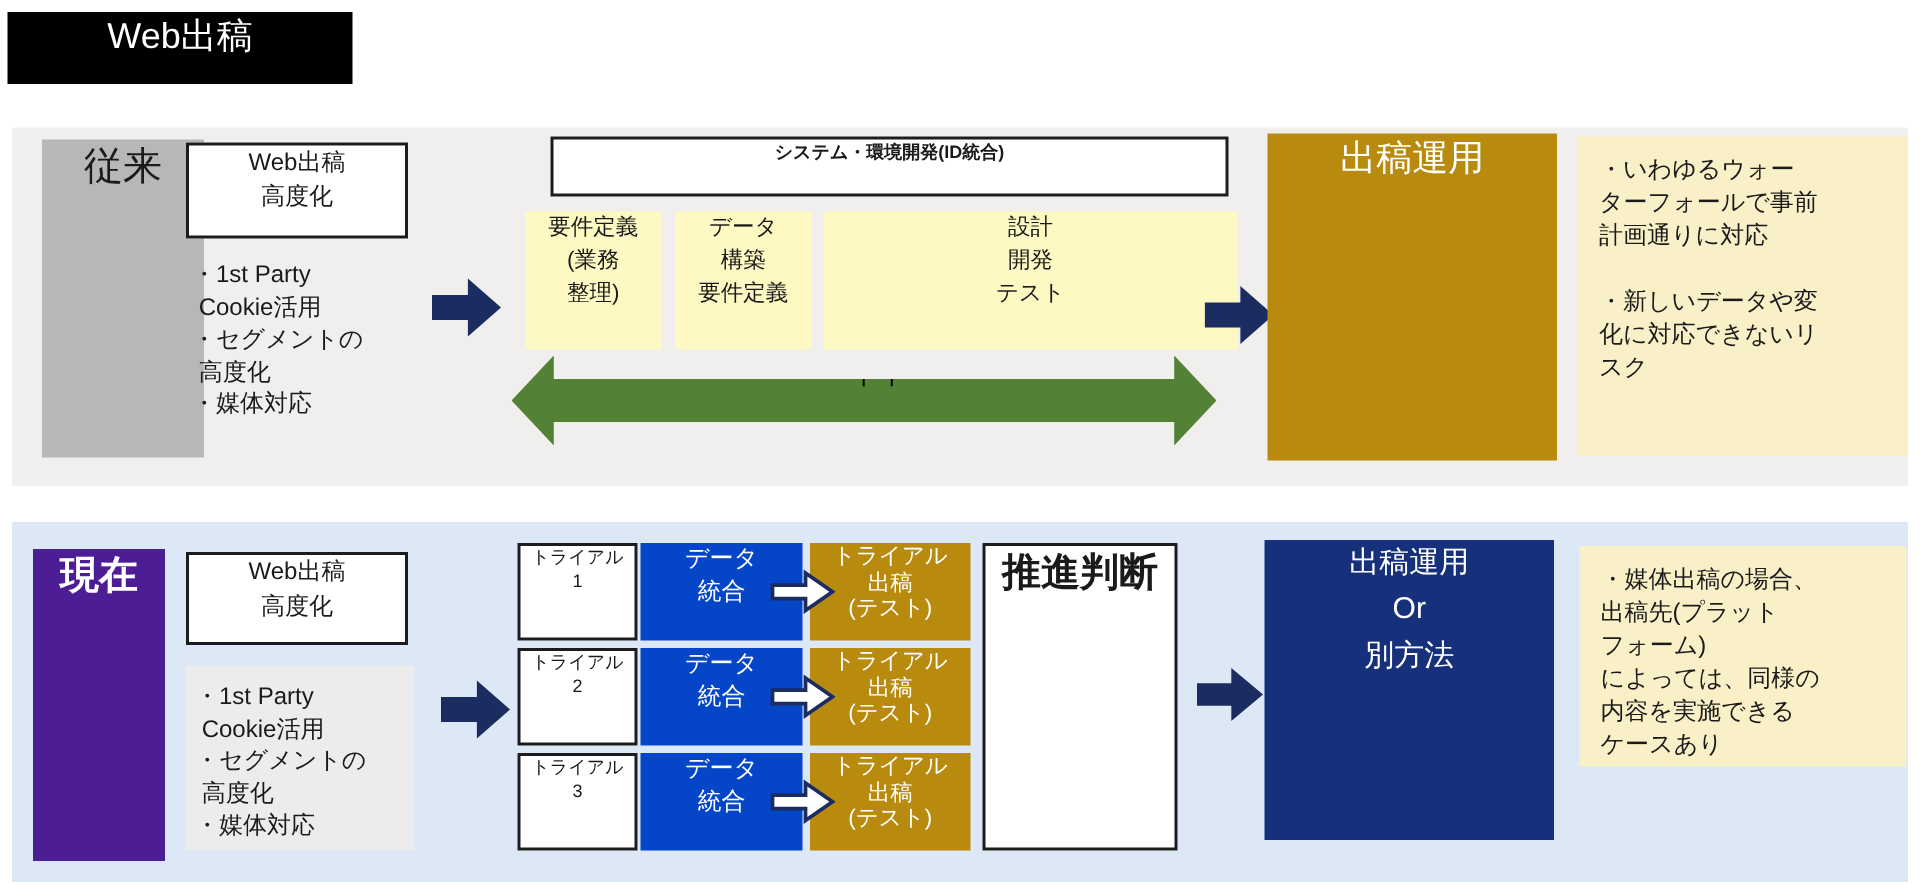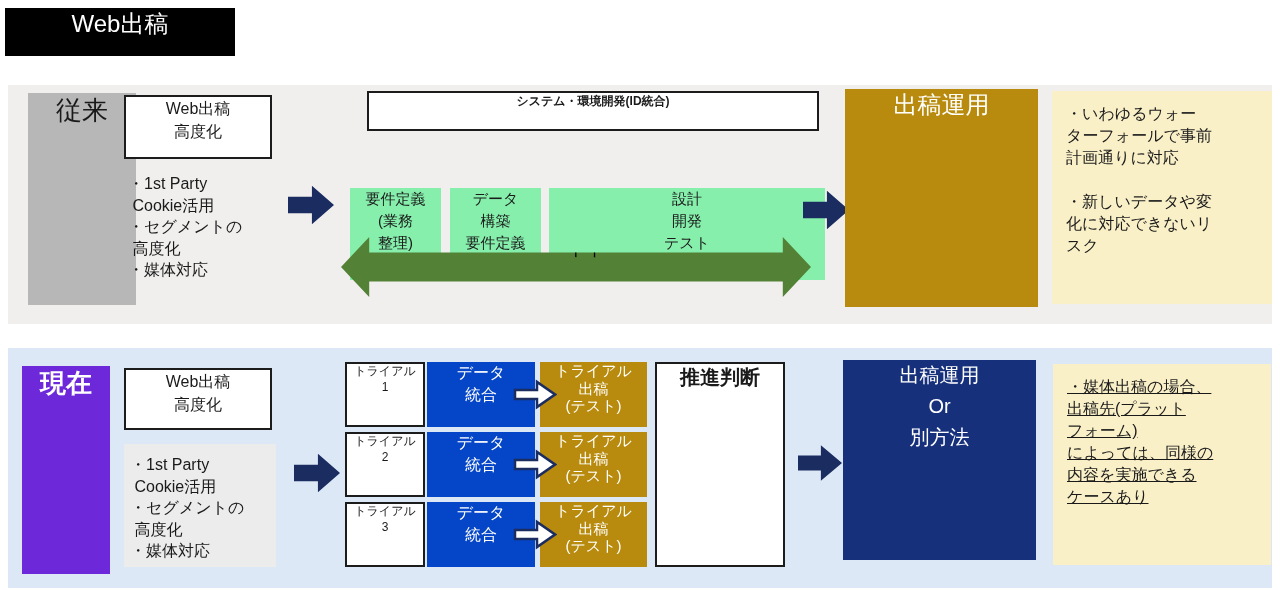--- a/index.html
+++ b/index.html
@@ -26,21 +26,21 @@
     left: 8px; top: 85px; width: 1264px; height: 239px;
     background: #f0efee;
   }
   .band-bottom {
     left: 8px; top: 348px; width: 1264px; height: 240px;
     background: #dde8f7;
   }
 
   
   .white-box { background: #ffffff; border: 2px solid #1c1c1c; }
-  .gray-proc { background: #86efac; margin-top: 47px; }
+  .gray-proc { background: #fef9c3; }
   .bullets { font-size: 16px; line-height: 1.35; }
   .note-box {
     background: #faf0c8; font-size: 16px; line-height: 1.38;
     padding: 12px 12px 10px 14px;
   }
   .arrow-navy {
     background: #1a2c60;
     clip-path: polygon(0 32%, 52% 32%, 52% 8%, 100% 50%, 52% 92%, 52% 68%, 0 68%);
   }
 
@@ -69,21 +69,21 @@
   .arrow-t2 { left: 795px; top: 102px; width: 46px; height: 46px; }
   .gold-result {
     left: 837px; top: 4px; width: 193px; height: 218px;
     background: #b88b0e; color: #ffffff; font-size: 24px;
   }
   .note-top { left: 1044px; top: 6px; width: 220px; height: 213px; }
 
   
   .current-label {
     left: 14px; top: 18px; width: 88px; height: 208px;
-    background: #6d28d9; color: #ffffff; font-size: 26px; font-weight: bold;
+    background: #4c1d95; color: #ffffff; font-size: 26px; font-weight: bold;
   }
   .goal-box-bottom { left: 116px; top: 20px; width: 148px; height: 62px; font-size: 16px; line-height: 1.45; }
   .bullets-bottom {
     left: 116px; top: 96px; width: 152px; height: 123px;
     background: #ececec; padding: 10px 0 0 6px;
   }
   .arrow-b1 { left: 286px; top: 102px; width: 46px; height: 46px; }
 
   .trial-row { left: 337px; width: 345px; height: 75px; }
   .trial-row-1 { top: 14px; }
@@ -98,28 +98,28 @@
     background: #0546c8; color: #ffffff; font-size: 16px; line-height: 1.35;
   }
   .trial-gold {
     position: absolute; left: 195px; top: 0; width: 107px; height: 65px;
     background: #b88b0e; color: #ffffff; font-size: 15px; line-height: 1.18;
   }
   .hollow-arrow { position: absolute; left: 168px; top: 17px; width: 44px; height: 31px; z-index: 2; }
 
   .decision-box {
     left: 647px; top: 14px; width: 130px; height: 205px;
-    font-size: 20px; font-weight: bold;
+    font-size: 26px; font-weight: bold;
   }
   .arrow-b2 { left: 790px; top: 94px; width: 44px; height: 42px; }
   .navy-result {
     left: 835px; top: 12px; width: 193px; height: 200px;
     background: #16307c; color: #ffffff; font-size: 20px; line-height: 1.55;
   }
-  .note-bottom { left: 1045px; top: 16px; width: 218px; height: 201px; text-decoration: underline; }
+  .note-bottom { left: 1045px; top: 16px; width: 218px; height: 147px; }
 </style>
 </head>
 <body>
 
 <div class="abs center title-box">
   <span class="pre">Web出稿</span>
 </div>
 
 <div class="abs band-top">
 

